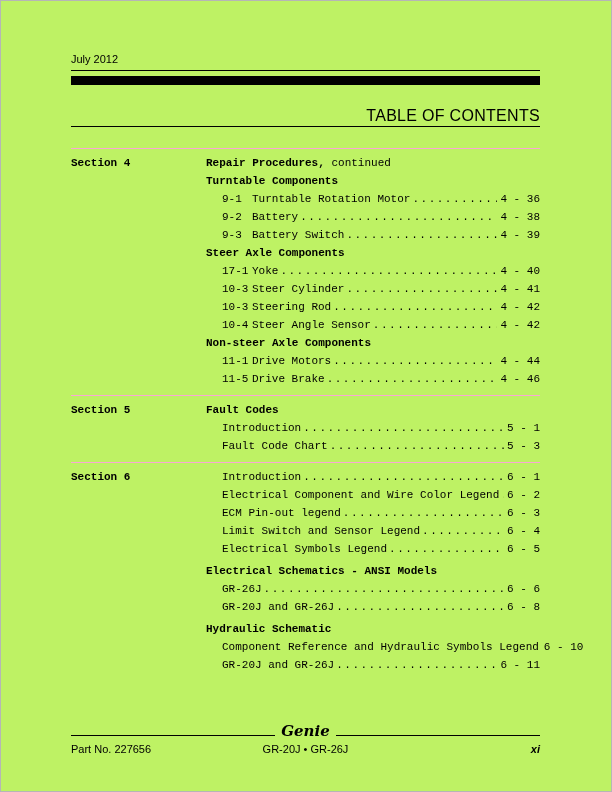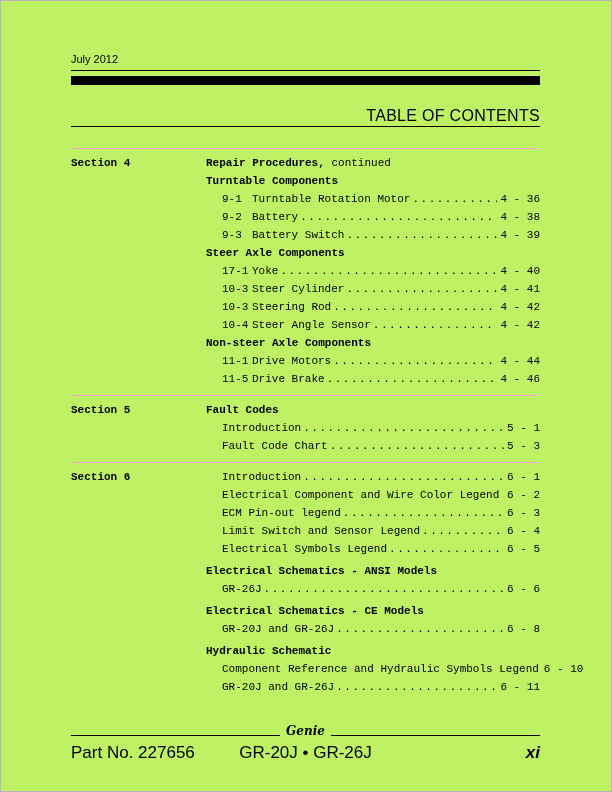--- a/index.html
+++ b/index.html
@@ -40,26 +40,26 @@
   .dots { flex: 1 1 auto; overflow: hidden; white-space: nowrap; letter-spacing: 1.5px; margin: 0 3px 0 2px; }
   .pg { flex: none; }
   .footer-rule {
     position: absolute; left: 70px; right: 71px; top: 720px;
     display: flex; align-items: flex-end; height: 20px;
   }
   .fr-line { flex: 1 1 auto; height: 1px; background: #000; margin-bottom: 5px; }
   .genie-logo {
     flex: none; padding: 0 6px;
     font-family: "DejaVu Serif", serif; font-style: italic; font-weight: bold;
-    font-size: 12px; line-height: 20px;
+    font-size: 15px; line-height: 20px;
   }
   .footer-row {
     position: absolute; left: 70px; right: 71px; top: 742px;
     display: grid; grid-template-columns: 1fr auto 1fr;
-    font-size: 17px;
+    font-size: 11px;
   }
   .part-no { justify-self: start; }
   .models { justify-self: center; }
   .pagenum { justify-self: end; font-style: italic; font-weight: bold; }
 </style>
 </head>
 <body>
 
 <div class="page">
   <div class="date">July 2012</div>
@@ -175,21 +175,20 @@
             <span class="title">Electrical Symbols Legend</span>
             <span class="dots">............................................................................................................................................................................................................................</span>
             <span class="pg">6 - 5</span>
           </div>
           <div class="row heading space-before">Electrical Schematics - ANSI Models</div>
           <div class="row entry">
             <span class="title">GR-26J</span>
             <span class="dots">............................................................................................................................................................................................................................</span>
             <span class="pg">6 - 6</span>
           </div>
-          <div class="row heading space-before">Electrical Schematics - CE Models</div>
           <div class="row entry">
             <span class="title">GR-20J and GR-26J</span>
             <span class="dots">............................................................................................................................................................................................................................</span>
             <span class="pg">6 - 8</span>
           </div>
           <div class="row heading space-before">Hydraulic Schematic</div>
           <div class="row entry">
             <span class="title">Component Reference and Hydraulic Symbols Legend</span>
             <span class="dots">............................................................................................................................................................................................................................</span>
             <span class="pg">6 - 10</span>

